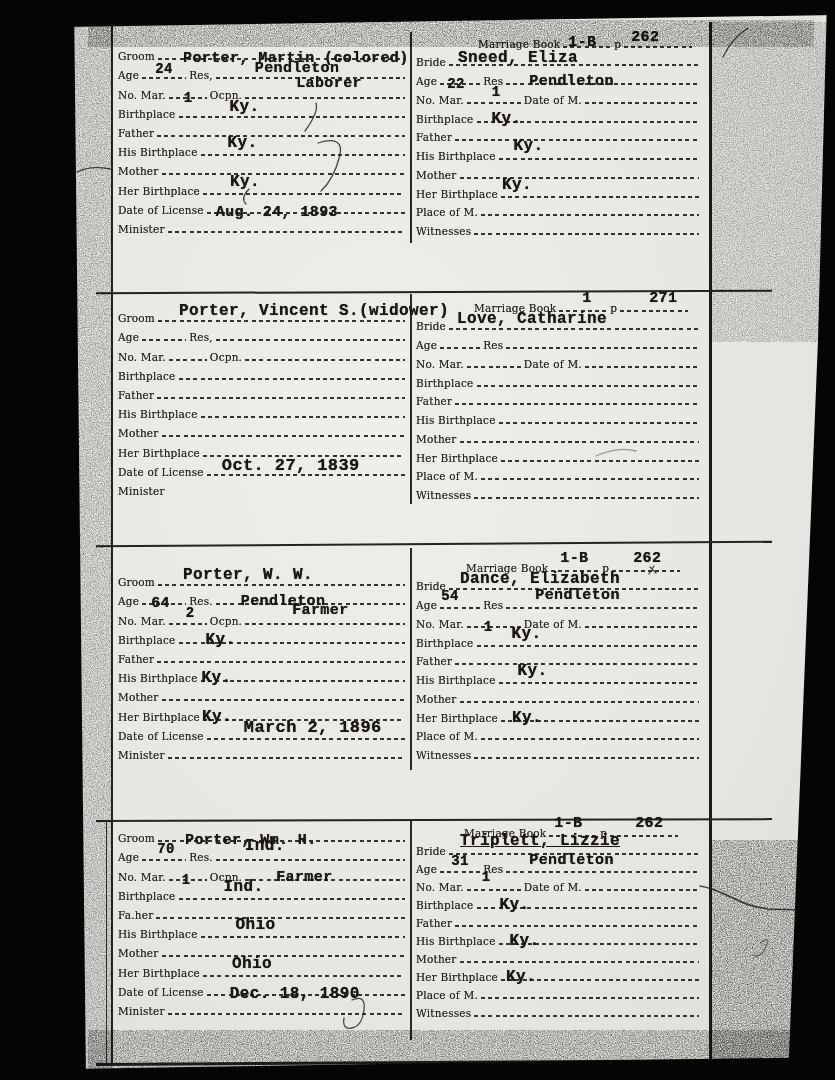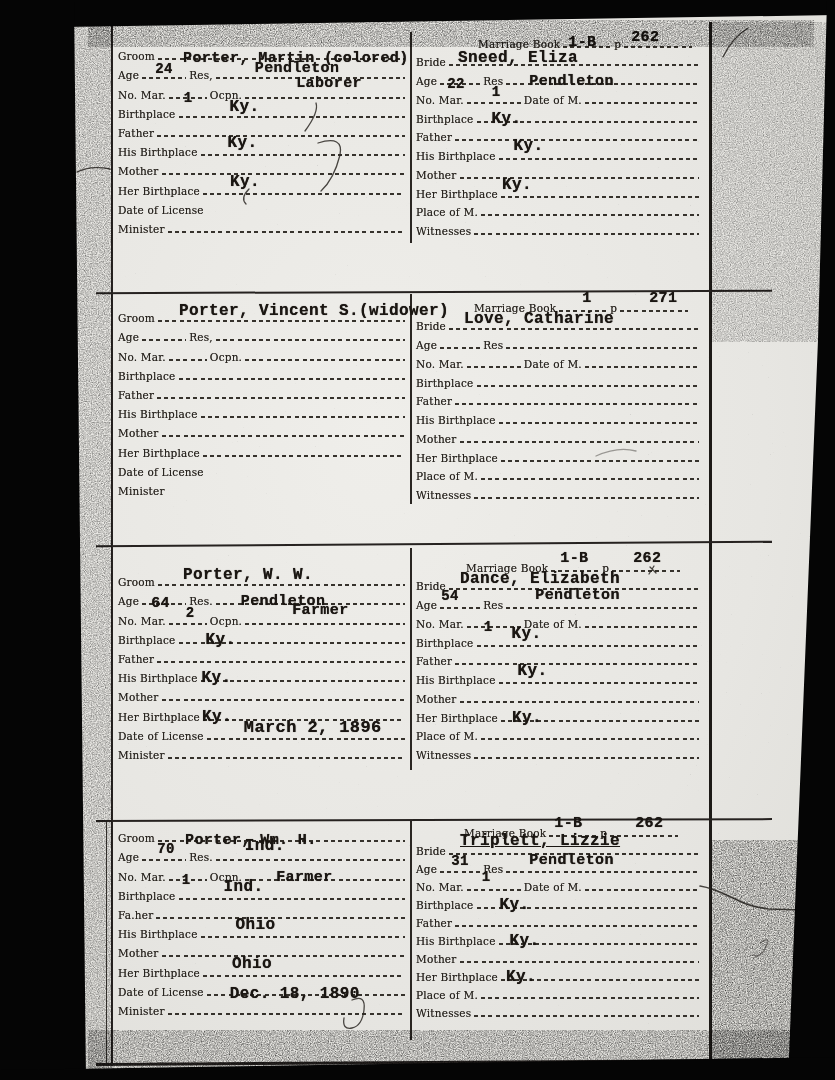--- a/index.html
+++ b/index.html
@@ -113,20 +113,23 @@
           <span class="ln" style="flex: 1 1 0%;"></span>
         </div>
         <div class="row">
           <span class="lb">Her Birthplace</span>
           <span class="ln" style="flex: 1 1 0%;">
             <span class="val" style="bottom: 7px; left: 28px; font-size: 16px;">Ky.</span>
           </span>
         </div>
         <div class="row">
           <span class="lb">Date of License</span>
+          <span class="ln" style="flex: 1 1 0%;">
+            <span class="val" style="bottom: -4px; left: 10px; font-size: 15px;">Aug. 24, 1893</span>
+          </span>
         </div>
         <div class="row">
           <span class="lb">Minister</span>
           <span class="ln" style="flex: 1 1 0%;"></span>
         </div>
       </div>
       <div class="card" style="left: 416px; top: 32px; width: 286px; height: 206px;">
         <div class="row">
           <span class="lb" style="margin-left: 62px;">Marriage Book</span>
           <span class="ln" style="width: 52px;">
@@ -230,40 +233,43 @@
         <div class="row">
           <span class="lb">Mother</span>
           <span class="ln" style="flex: 1 1 0%;"></span>
         </div>
         <div class="row">
           <span class="lb">Her Birthplace</span>
           <span class="ln" style="flex: 1 1 0%;"></span>
         </div>
         <div class="row">
           <span class="lb">Date of License</span>
+          <span class="ln" style="flex: 1 1 0%;">
+            <span class="val" style="bottom: 4px; left: 16px; font-size: 17px;">Oct. 27, 1839</span>
+          </span>
         </div>
         <div class="row">
           <span class="lb">Minister</span>
         </div>
       </div>
       <div class="card" style="left: 416px; top: 296px; width: 286px; height: 206px;">
         <div class="row">
           <span class="lb" style="margin-left: 58px;">Marriage Book</span>
           <span class="ln" style="width: 52px;">
             <span class="val" style="bottom: 8px; left: 24px; font-size: 15px;">1</span>
           </span>
           <span class="lb">p</span>
           <span class="ln" style="width: 72px;">
             <span class="val" style="bottom: 8px; left: 30px; font-size: 15px;">271</span>
           </span>
         </div>
         <div class="row">
           <span class="lb">Bride</span>
           <span class="ln" style="flex: 1 1 0%;">
-            <span class="val" style="bottom: 5px; left: 16px; font-size: 16px;">Love, Catharine</span>
+            <span class="val" style="bottom: 5px; left: 9px; font-size: 16px;">Love, Catharine</span>
           </span>
         </div>
         <div class="row">
           <span class="lb">Age</span>
           <span class="ln" style="width: 44px;"></span>
           <span class="lb">Res</span>
           <span class="ln" style="flex: 1 1 0%;"></span>
         </div>
         <div class="row">
           <span class="lb">No. Mar.</span>

